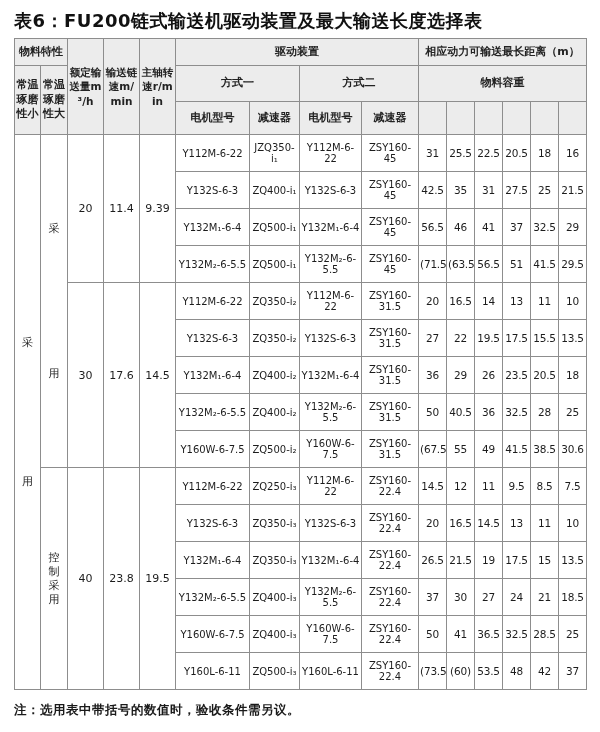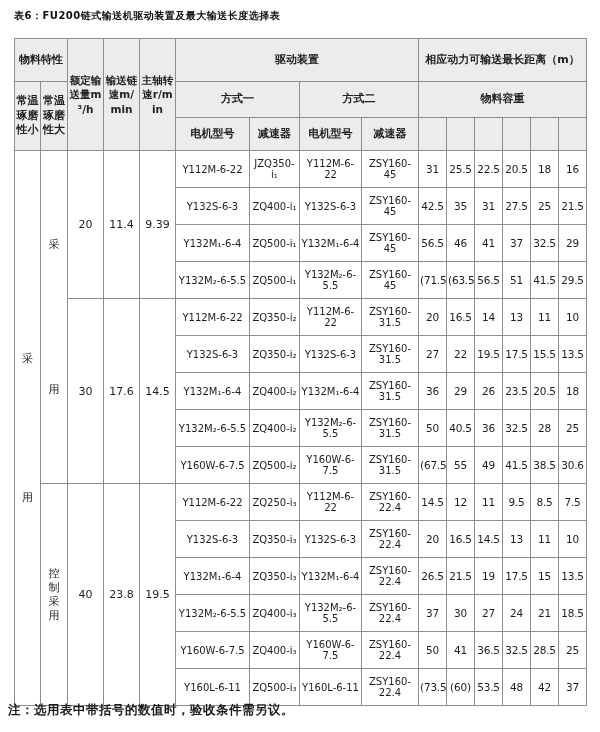--- a/index.html
+++ b/index.html
@@ -7,40 +7,40 @@
     width:600px; height:732px;
     background:#ffffff;
     font-family:"DejaVu Sans","Liberation Sans",sans-serif;
     color:#1c1c1c;
     -webkit-font-smoothing:antialiased;
   }
   .page { position:relative; width:600px; height:732px; overflow:hidden; }
 
   .title {
     position:absolute; left:14px; top:9px;
-    font-size:10px; font-weight:bold; color:#111;
+    font-size:18px; font-weight:bold; color:#111;
     letter-spacing:0.5px; white-space:nowrap;
   }
 
   table.spec {
     position:absolute; left:14px; top:38px;
     width:572px; border-collapse:collapse; table-layout:fixed;
     background:#fff;
   }
   .spec th, .spec td {
     border:1px solid #8d8d8d;
     text-align:center; vertical-align:middle;
     padding:0 1px; overflow:hidden;
   }
   .spec thead th {
     background:#ececec;
     font-size:11px; font-weight:bold; color:#222;
     line-height:1.35; word-break:break-all;
   }
-  .spec thead tr.hr1 { height:43px; }
+  .spec thead tr.hr1 { height:27px; }
   .spec thead tr.hr2 { height:36px; }
   .spec thead tr.hr3 { height:33px; }
   .spec thead th.density { font-weight:normal; font-size:10.5px;padding-left:32px; }
   .spec thead th.unit-col { font-size:10.5px;margin-left:28px; }
 
   .spec tbody tr { height:37px; }
   .spec tbody td { font-size:10px; color:#1c1c1c; background:transparent; }
   .spec tbody td.num { font-size:10.5px; letter-spacing:-0.2px; }
   .spec tbody td.cap { font-size:11px; }
 
@@ -56,21 +56,21 @@
 
   .watermark {
     position:absolute; left:52px; top:272px;
     font-size:92px; font-weight:bold;
     color:rgba(70,70,70,0.10);
     letter-spacing:70px; white-space:nowrap;
     pointer-events:none; z-index:5;
   }
 
   .note {
-    position:absolute; left:8px; top:702px;
+    position:absolute; left:14px; top:702px;
     font-size:12.5px; font-weight:bold; color:#1a1a1a;
     letter-spacing:0.5px; white-space:nowrap;
   }
 </style>
 </head>
 <body>
 
 <div class="page">
 
   <div class="title">表6：FU200链式输送机驱动装置及最大输送长度选择表</div>

